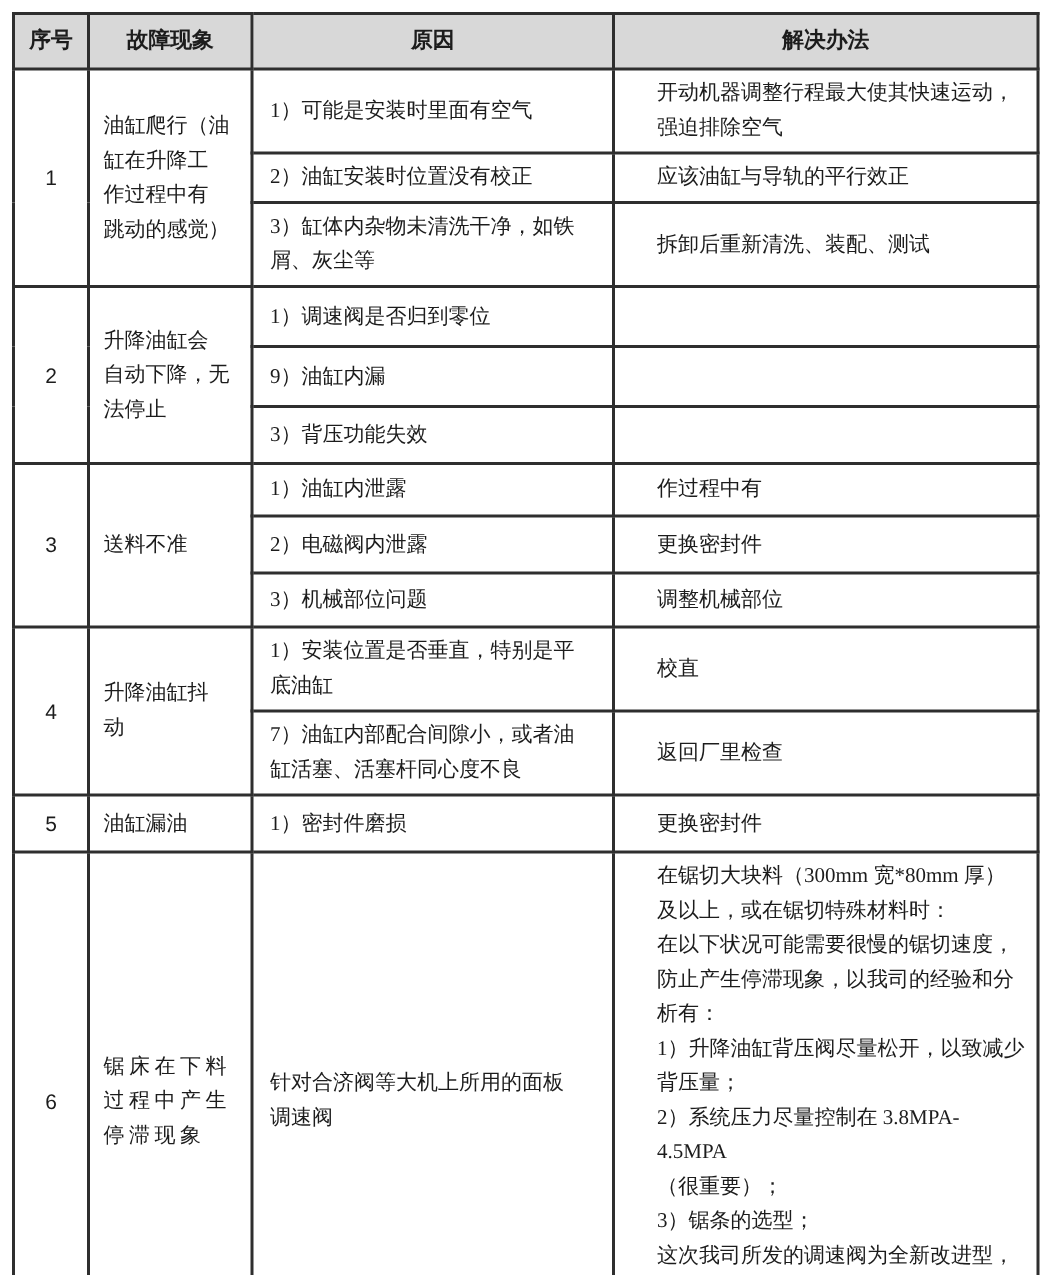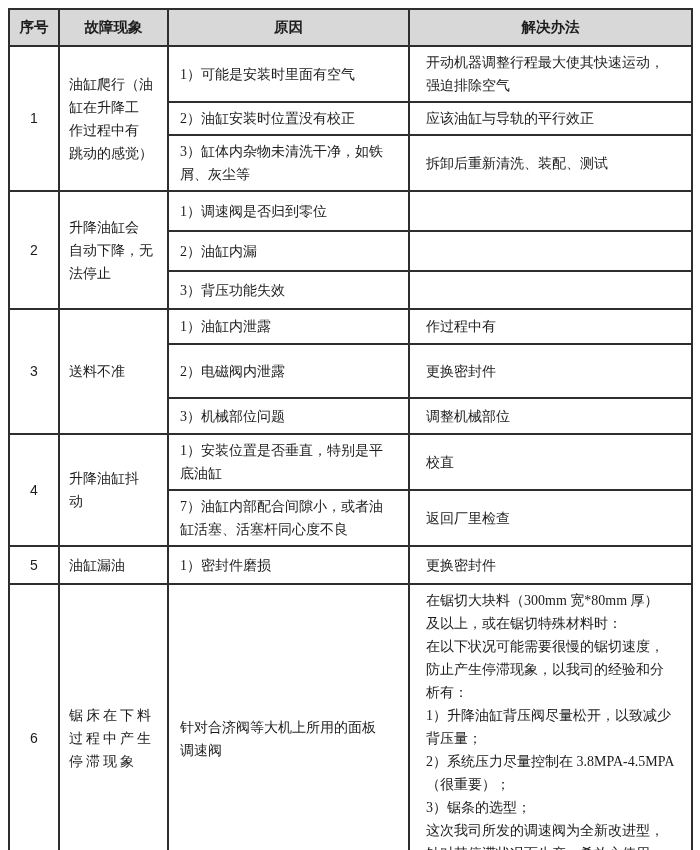--- a/index.html
+++ b/index.html
@@ -54,21 +54,21 @@
   td.ph.spread {
     letter-spacing: 3px;
   }
   td.ca {
     text-align: left;
     padding: 4px 8px 4px 11px;
     margin-left: 24px;
   }
   td.so {
     text-align: left;
-    padding: 4px 6px 4px 16px;
+    padding: 4px 6px 4px 28px;
   }
 </style>
 </head>
 <body>
 
 <div class="page">
   <table class="trouble">
     <colgroup>
       <col class="c-no">
         <col class="c-ph">
@@ -107,35 +107,35 @@
 
       <tr style="height:40px">
         <td class="no" rowspan="3">2</td>
         <td class="ph" rowspan="3">升降油缸会
 自动下降，无
 法停止</td>
         <td class="ca">1）调速阀是否归到零位</td>
         <td class="so"></td>
       </tr>
       <tr style="height:40px">
-        <td class="ca">2）油缸内漏</td>
+        <td class="ca">9）油缸内漏</td>
         <td class="so"></td>
       </tr>
       <tr style="height:38px">
         <td class="ca">3）背压功能失效</td>
         <td class="so"></td>
       </tr>
 
       <tr style="height:35px">
         <td class="no" rowspan="3">3</td>
         <td class="ph" rowspan="3">送料不准</td>
         <td class="ca">1）油缸内泄露</td>
         <td class="so">作过程中有</td>
       </tr>
-      <tr style="height:54px">
+      <tr style="height:38px">
         <td class="ca">2）电磁阀内泄露</td>
         <td class="so">更换密封件</td>
       </tr>
       <tr style="height:36px">
         <td class="ca">3）机械部位问题</td>
         <td class="so">调整机械部位</td>
       </tr>
 
       <tr style="height:50px">
         <td class="no" rowspan="2">4</td>

